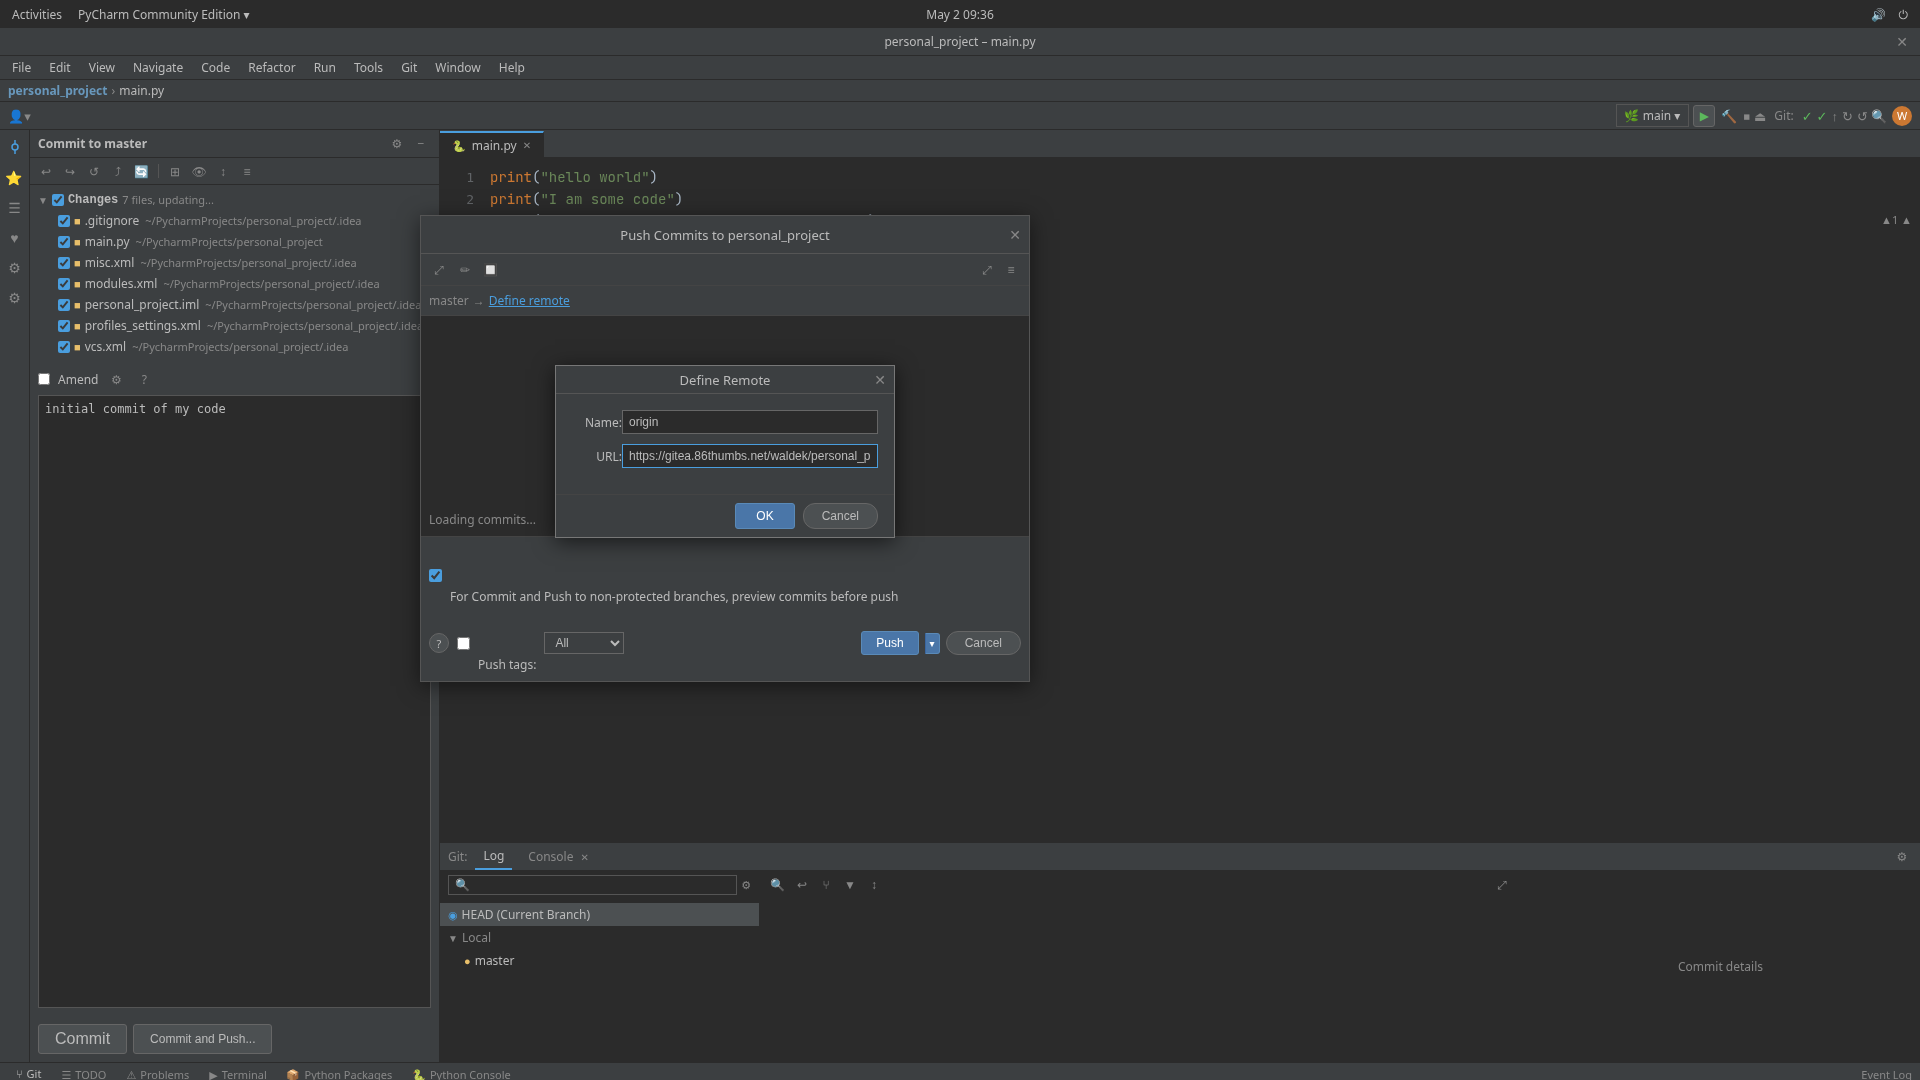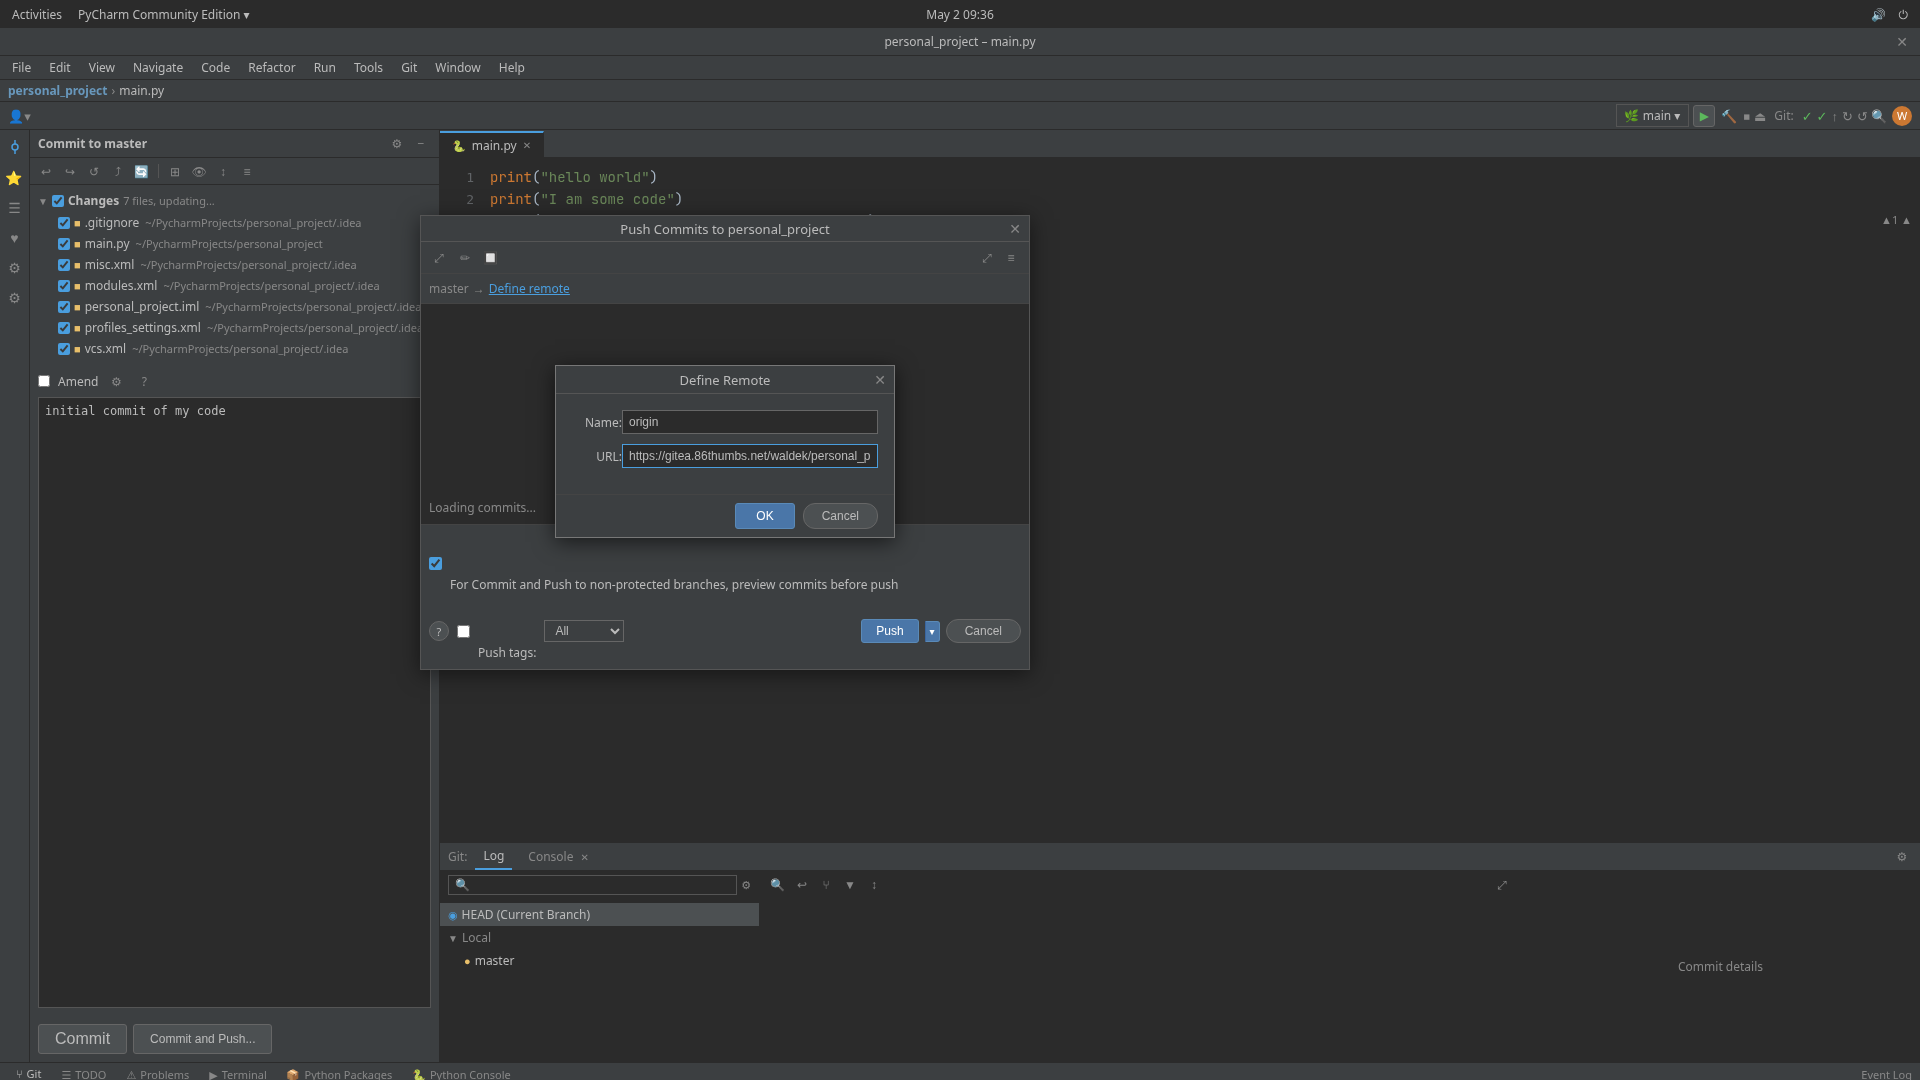--- a/index.html
+++ b/index.html
@@ -143,21 +143,21 @@
     }
 
     .changes-section { padding: 4px 0; }
     .changes-header {
       display: flex;
       align-items: center;
       padding: 3px 8px;
       gap: 4px;
       cursor: pointer;
     }
-    .changes-header-text { font-size: 12px; color: #bbbbbb; font-weight: bold; }
+    .changes-header-text { font-size: 12px; color: #bbbbbb; font-weight: bold; font-family: Liberation Mono, monospace; }
     .changes-count { font-size: 11px; color: #888; }
 
     .file-item {
       display: flex;
       align-items: center;
       padding: 2px 8px 2px 28px;
       gap: 4px;
       cursor: pointer;
     }
     .file-checkbox { width: 12px; height: 12px; accent-color: #4a9ede; }
@@ -348,21 +348,21 @@
       position: absolute;
       top: 215px;
       left: 420px;
       width: 610px;
       background: #3c3f41;
       border: 1px solid #555;
       box-shadow: 0 4px 20px rgba(0,0,0,0.5);
       z-index: 200;
     }
     .push-dialog-title {
-      height: 26px;
+      height: 38px;
       background: #3c3f41;
       display: flex;
       align-items: center;
       justify-content: center;
       border-bottom: 1px solid #555;
       font-size: 13px;
       color: #bbbbbb;
       position: relative;
     }
     .push-dialog-close {

